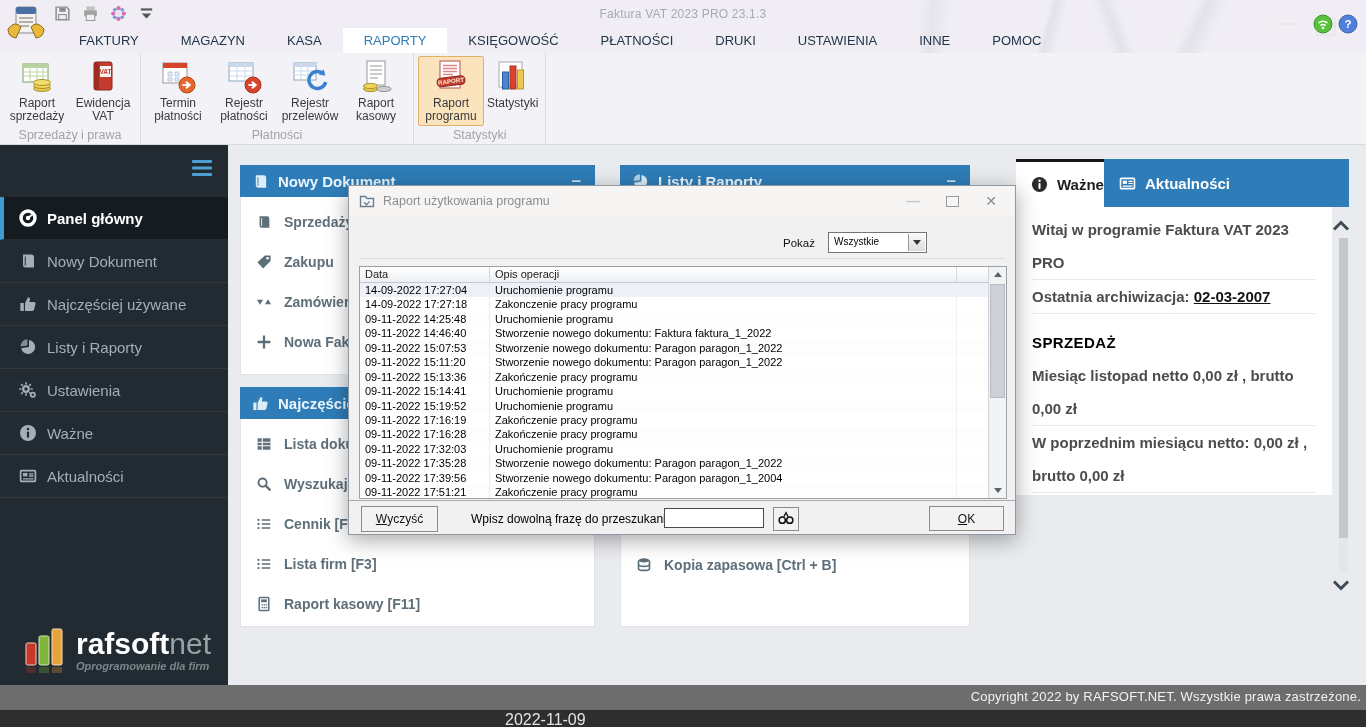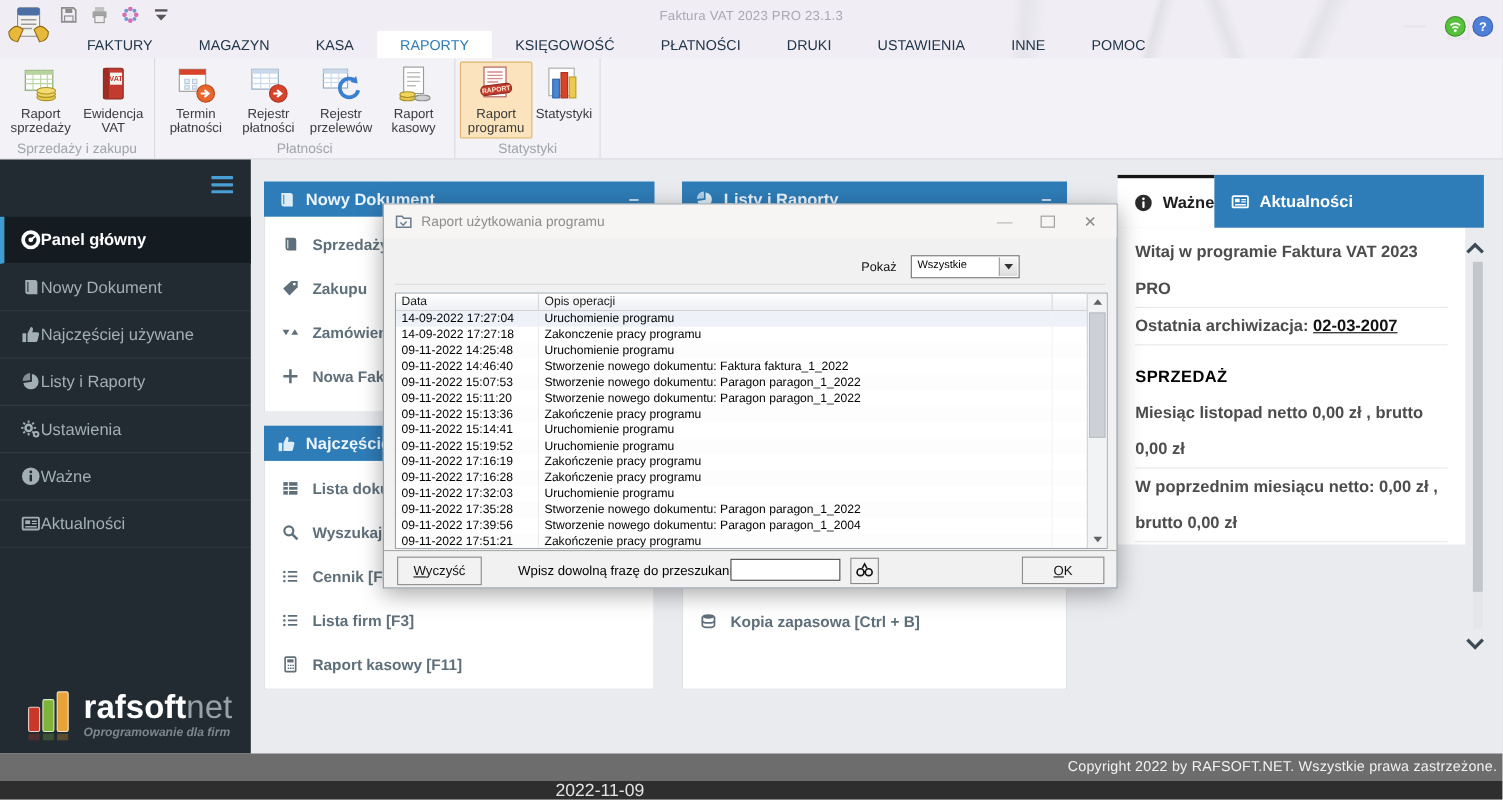--- a/index.html
+++ b/index.html
@@ -38,21 +38,21 @@
   .ricon{width:36px;height:36px;}
   .ricon svg{width:36px;height:36px;}
   .rlabel{font-size:12px;color:#3b3b3b;text-align:center;line-height:13px;margin-top:2px;}
   .rgl{text-align:center;font-size:12.5px;color:#a0a4ab;padding:2px 0 4px;}
 
   
   .sidebar{position:absolute;left:0;top:145px;width:228px;height:540px;background:#222b31;}
   .hamburger{position:absolute;right:16px;top:15px;width:20px;height:16px;cursor:pointer;}
   .hamburger svg{width:20px;height:16px;}
   .side-menu{position:absolute;left:0;top:52px;right:0;}
-  .side-item{height:42px;display:flex;align-items:center;gap:0;padding-left:19px;font-size:15px;color:#a3afb7;border-bottom:1px solid rgba(255,255,255,.07);cursor:pointer;}
+  .side-item{height:42px;display:flex;align-items:center;gap:10px;padding-left:19px;font-size:15px;color:#a3afb7;border-bottom:1px solid rgba(255,255,255,.07);cursor:pointer;}
   .side-item .sicon{width:18px;height:18px;flex:0 0 18px;--punch:#222b31;}
   .side-item .sicon svg{width:18px;height:18px;}
   .side-item.active{background:#151c21;color:#fff;font-weight:bold;border-left:4px solid #3f9bd0;padding-left:15px;--punch:#151c21;}
   .side-item.active .sicon{--punch:#151c21;}
   .side-logo{position:absolute;left:24px;bottom:10px;display:flex;align-items:center;gap:8px;}
   .logo-bars{width:44px;height:50px;}
   .logo-bars svg{width:44px;height:50px;}
   .logo-text .brand{font-size:30px;line-height:30px;}
   .logo-text .b1{color:#fff;font-weight:bold;}
   .logo-text .b2{color:#97a1a8;}
@@ -239,21 +239,21 @@
             <div class="rbtn">
               <span class="ricon"><svg viewBox="0 0 36 36">
                   <rect x="9" y="3" width="18" height="28" rx="2" fill="#c23b2e" stroke="#8e281e"></rect>
                   <rect x="9" y="3" width="5" height="28" fill="#9e2c22"></rect>
                   <rect x="15" y="7" width="11" height="11" fill="#f6f3ee"></rect>
                   <text x="20.5" y="15" font-size="6.6" fill="#c23b2e" text-anchor="middle" font-weight="bold" font-family="Liberation Sans,sans-serif">VAT</text>
                 </svg></span>
               <span class="rlabel">Ewidencja VAT</span>
             </div>
           </div>
-        <div class="rgl">Sprzedaży i zakupu</div>
+        <div class="rgl">Sprzedaży i prawa</div>
       </div>
       <div class="rgroup">
         <div class="rbtns">
 
         <div class="rbtn">
               <span class="ricon"><svg viewBox="0 0 36 36">
                   <rect x="3" y="4" width="24" height="20" fill="#fff" stroke="#9a9a9a"></rect>
                   <rect x="3" y="4" width="24" height="5" fill="#d8442b"></rect>
                   <path d="M8 13h4v4H8zM15 13h4v4h-4zM8 19h4v3H8zM15 19h4v3h-4z" fill="#e4eefa" stroke="#b8c8da"></path>
                   <circle cx="27" cy="26" r="8" fill="#e8652b" stroke="#b44a1c"></circle>

